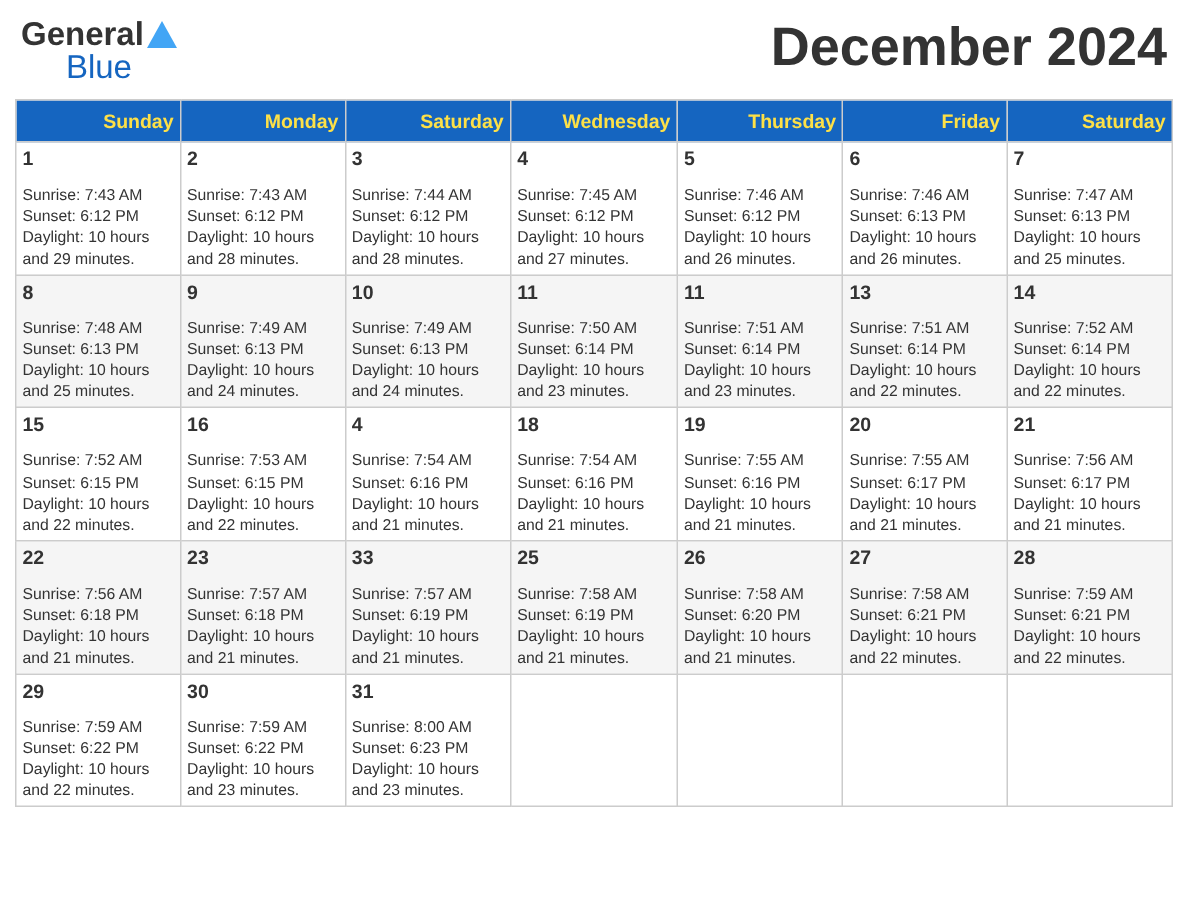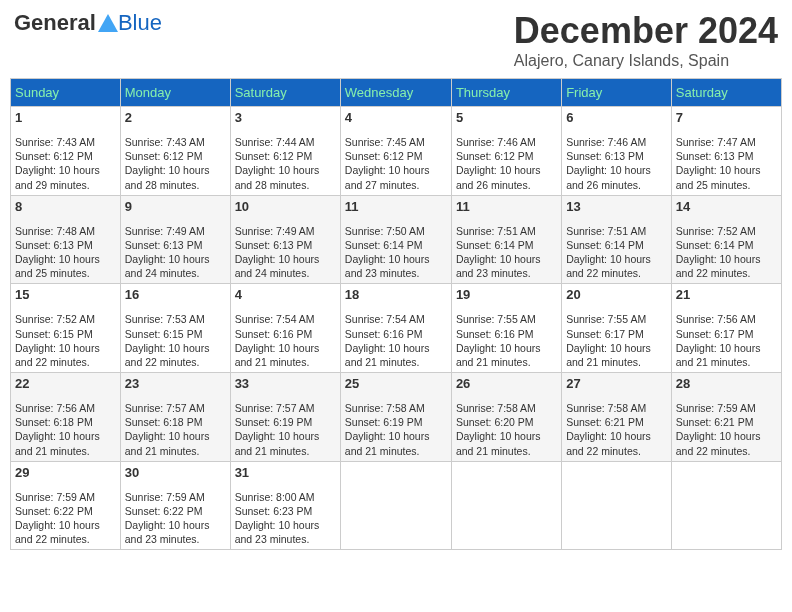--- a/index.html
+++ b/index.html
@@ -12,46 +12,46 @@
     }
     .header-area {
       display: flex;
       justify-content: space-between;
       align-items: flex-start;
       margin-bottom: 8px;
       padding: 0 4px;
     }
     .logo {
       display: flex;
-      flex-direction: row;
-      align-items: flex-end;
+      flex-direction: column;
+      align-items: center;
     }
     .title-area {
     }
     .main-title {
       font-size: 36px;
       font-weight: bold;
       color: #333;
     }
     .subtitle {
       font-size: 16px;
       color: #555;
     }
     .calendar {
       width: 100%;
       border-collapse: collapse;
       font-size: 11px;
     }
     .calendar thead tr th {
       background: #1565c0;
-      color: #86efac;
+      color: #fde047;
       padding: 6px 4px;
-      text-align: left;
+      text-align: right;
       font-size: 13px;
-      font-weight: normal;
+      font-weight: bold;
       border: 1px solid #ccc;
     }
     .calendar tbody tr td {
       border: 1px solid #ccc;
       vertical-align: top;
       padding: 3px 4px;
       width: 113px;
       min-height: 70px;
       background: #fff;
     }
@@ -83,21 +83,20 @@
     <div style="display:flex;align-items:center;">
       <span style="font-size:22px;font-weight:bold;color:#333;">General</span>
       <svg width="20" height="18" viewBox="0 0 20 18" style="margin-left:2px;">
         <polygon points="0,18 10,0 20,18" fill="#42a5f5"></polygon>
       </svg>
     </div>
     <div style="font-size:22px;font-weight:normal;color:#1565c0;margin-top:-4px;">Blue</div>
   </div>
   <div class="title-area">
     <div class="main-title">December 2024</div>
-    <div class="subtitle">Alajero, Canary Islands, Spain</div>
   </div>
 </div>
 
 <table class="calendar">
   <thead>
     <tr id="header-row">
         <th>Sunday</th>
         <th>Monday</th>
         <th>Saturday</th>
         <th>Wednesday</th>

